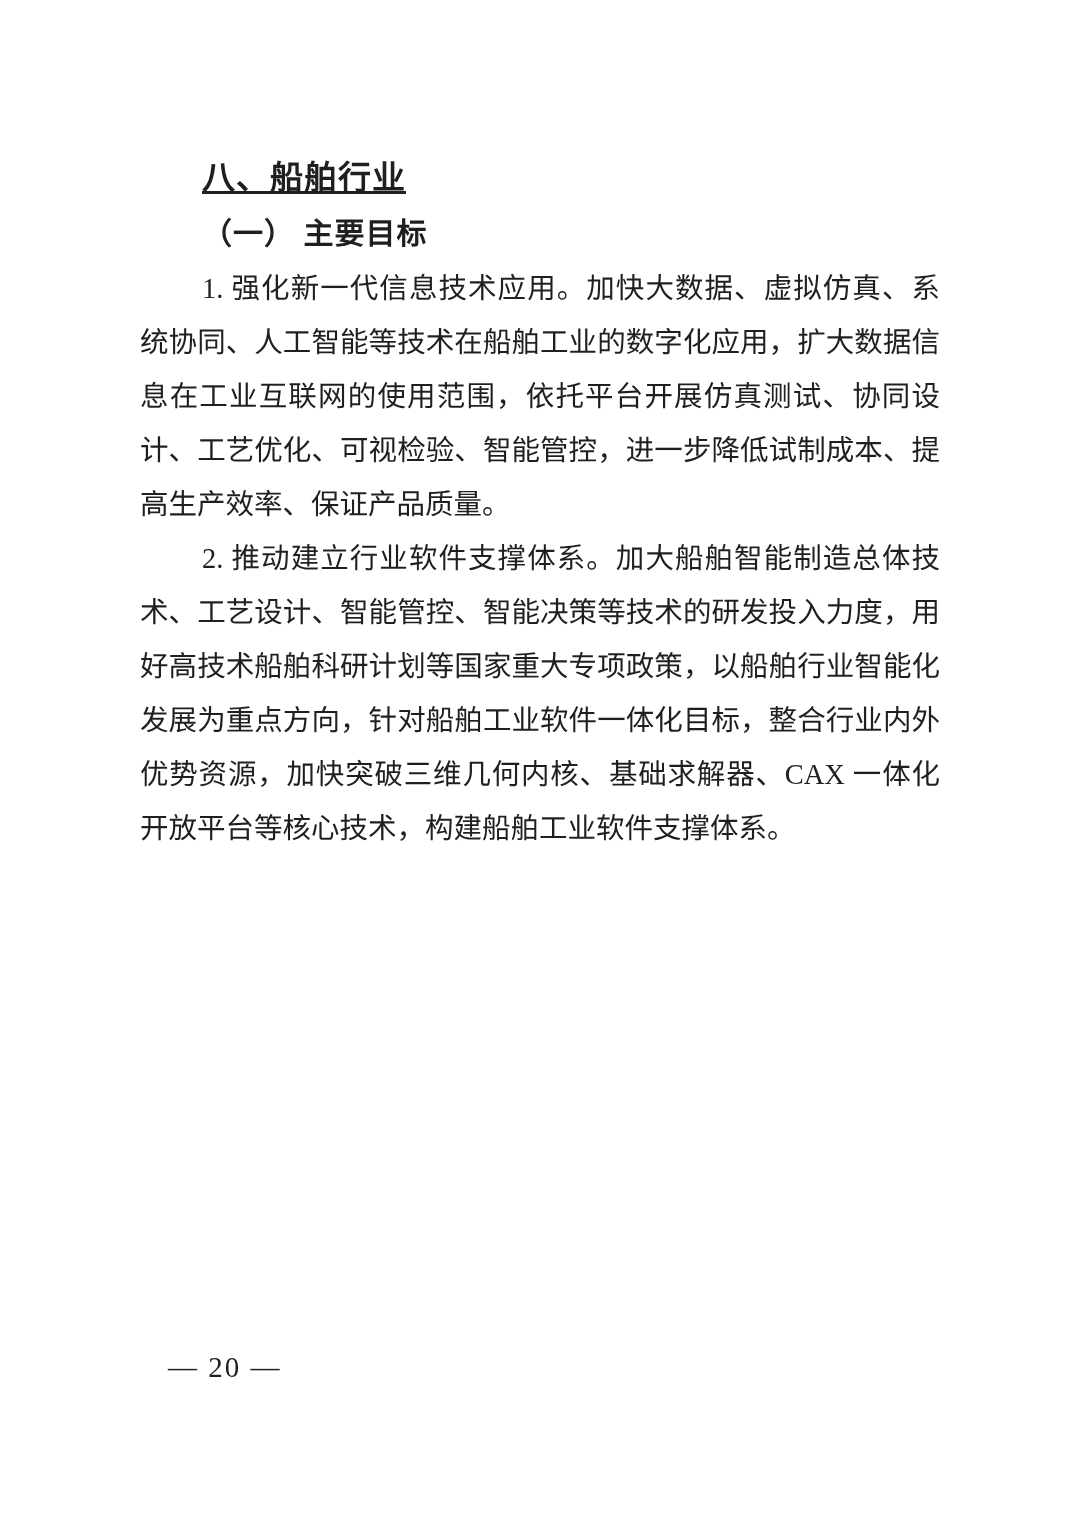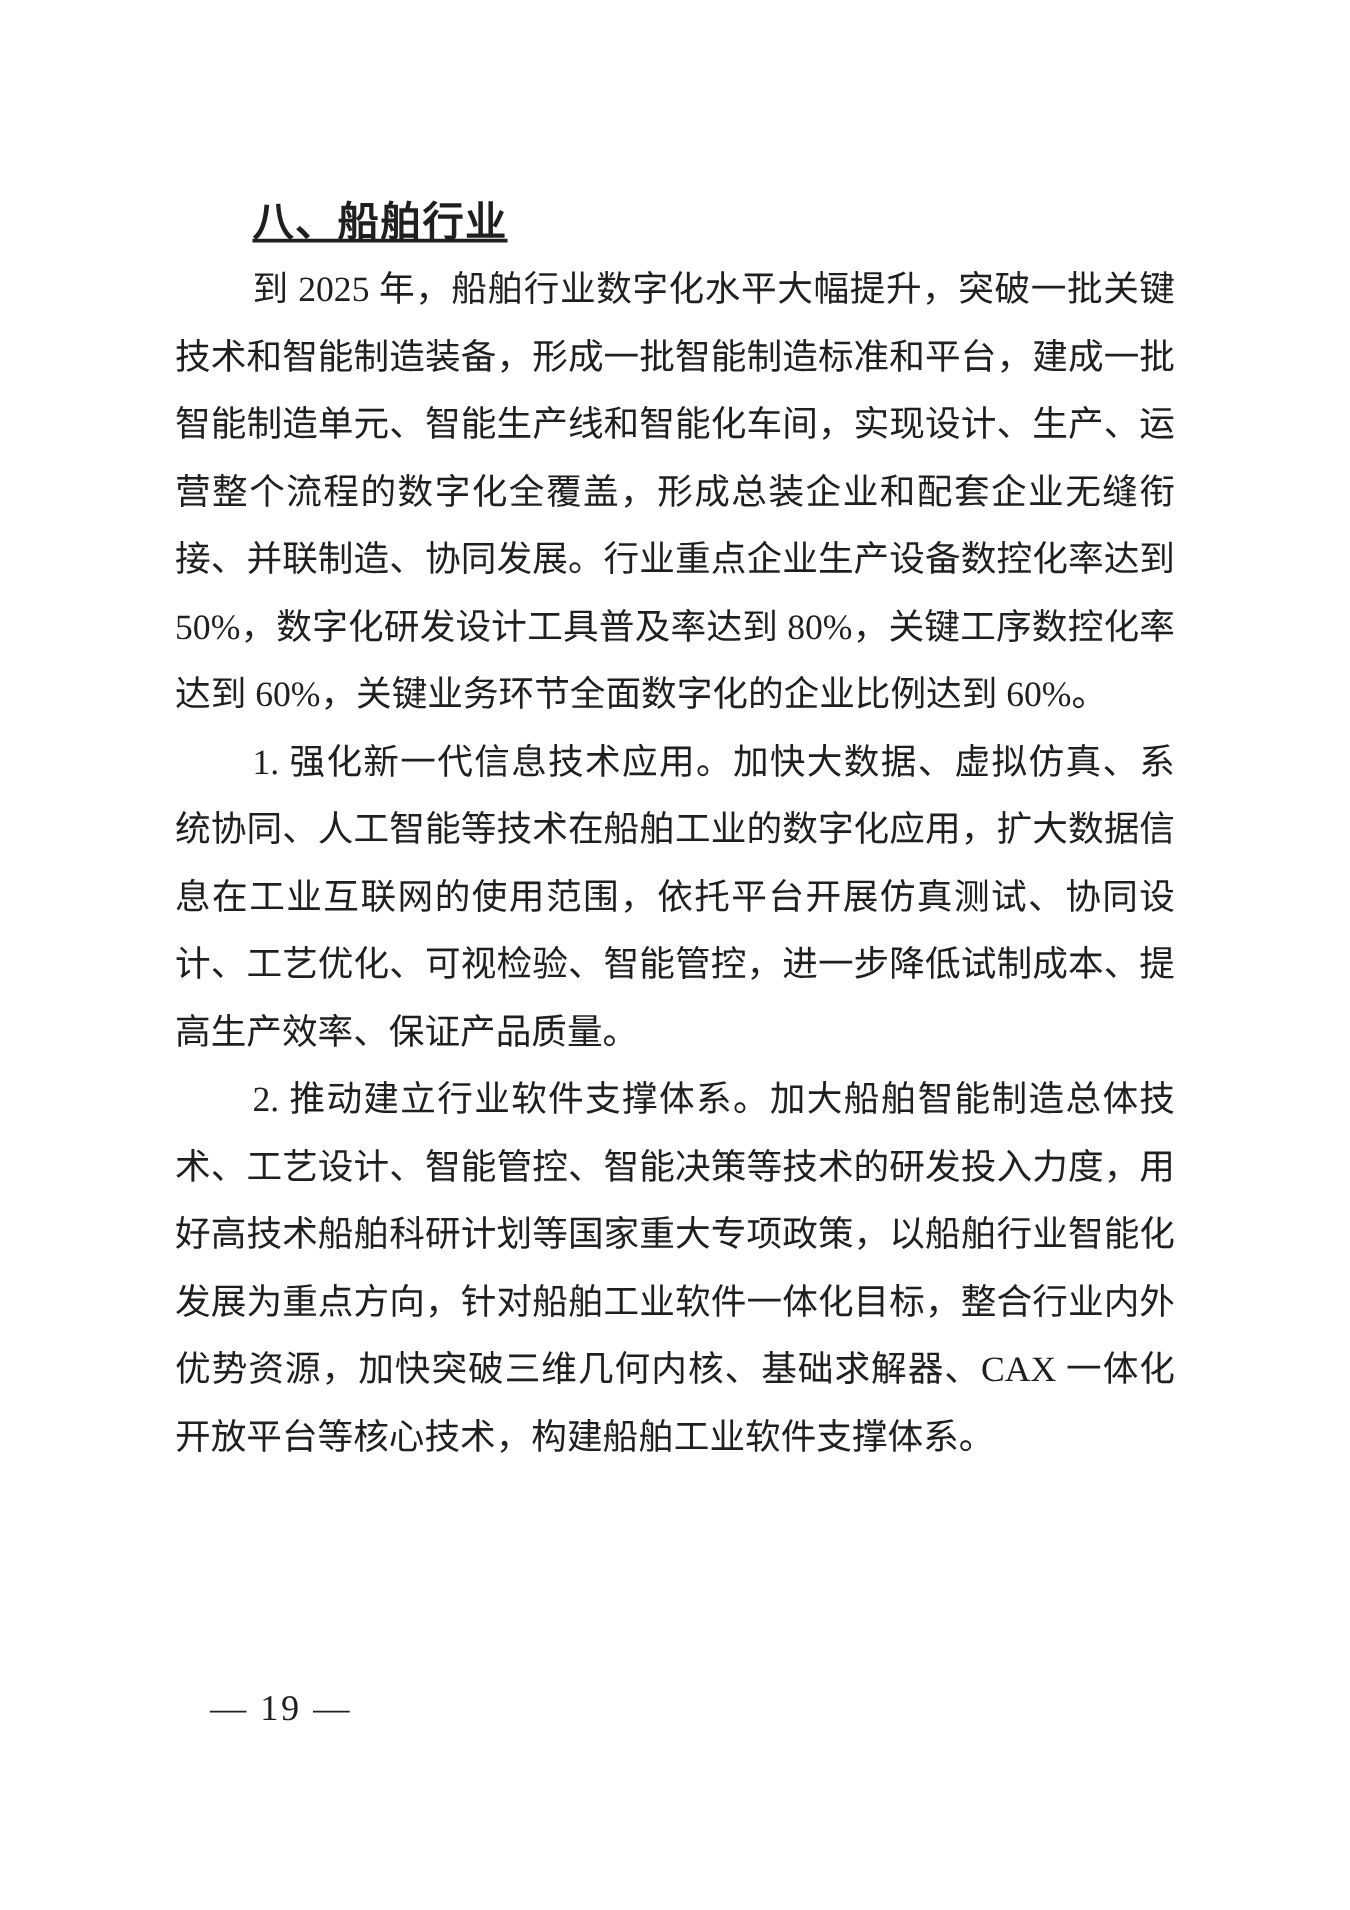--- a/index.html
+++ b/index.html
@@ -60,18 +60,18 @@
     color: #1f1f1f;
     letter-spacing: 2px;
   }
 </style>
 </head>
 <body>
 
 <div class="page">
   <div class="content">
     <h1 class="section-heading">八、船舶行业</h1>
-    <p class="para">到 2025 年，船舶行业数字化水平大幅提升，突破一批关键技术和智能制造装备，形成一批智能制造标准和平台，建成一批智能制造单元、智能生产线和智能化车间，实现设计、生产、运营整个流程的数字化全覆盖，形成总装企业和配套企业无缝衔接、并联制造、协同发展。行业重点企业生产设备数控化率达到 50%，数字化研发设计工具普及率达到 80%，关键工序数控化率达到 60%，关键业务环节全面数字化的企业比例达到 60%。</p>
+    <h2 class="subsection-heading">（一） 主要目标</h2>
     <p class="para">1. 强化新一代信息技术应用。加快大数据、虚拟仿真、系统协同、人工智能等技术在船舶工业的数字化应用，扩大数据信息在工业互联网的使用范围，依托平台开展仿真测试、协同设计、工艺优化、可视检验、智能管控，进一步降低试制成本、提高生产效率、保证产品质量。</p>
     <p class="para">2. 推动建立行业软件支撑体系。加大船舶智能制造总体技术、工艺设计、智能管控、智能决策等技术的研发投入力度，用好高技术船舶科研计划等国家重大专项政策，以船舶行业智能化发展为重点方向，针对船舶工业软件一体化目标，整合行业内外优势资源，加快突破三维几何内核、基础求解器、CAX 一体化开放平台等核心技术，构建船舶工业软件支撑体系。</p>
   </div>
-  <div class="page-number">— 19 —</div>
+  <div class="page-number">— 20 —</div>
 </div>
 
 </body></html>

